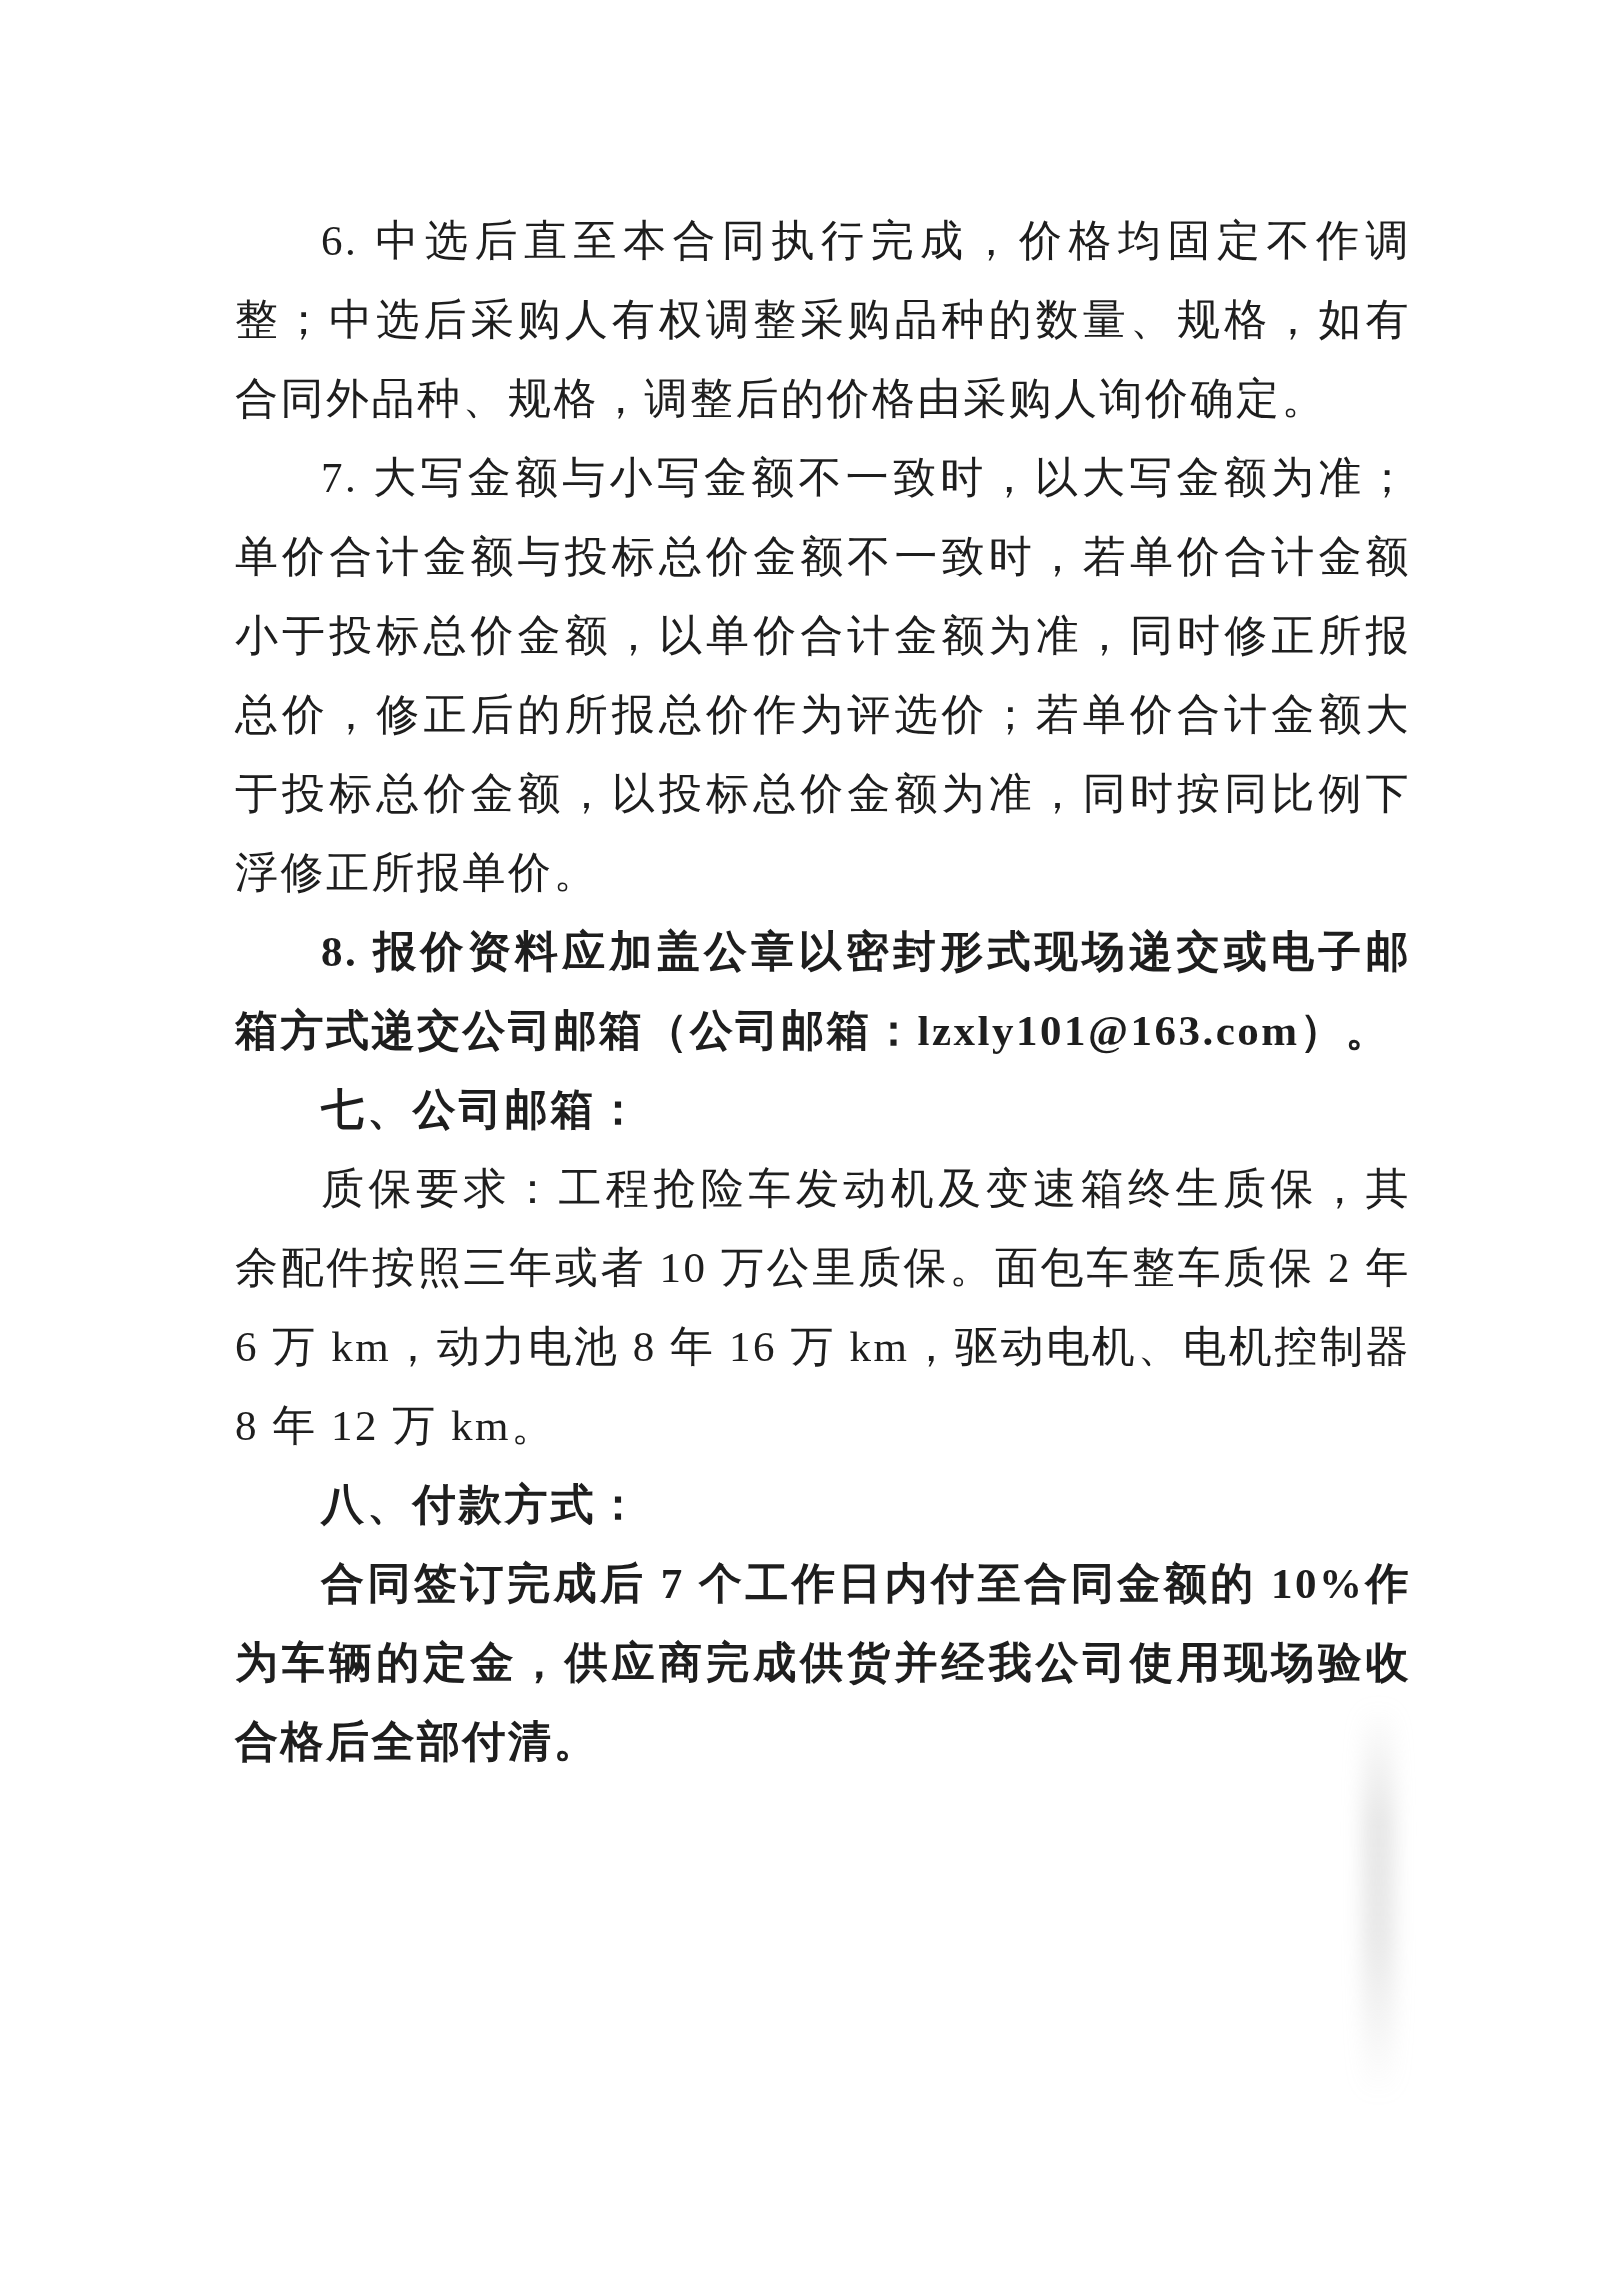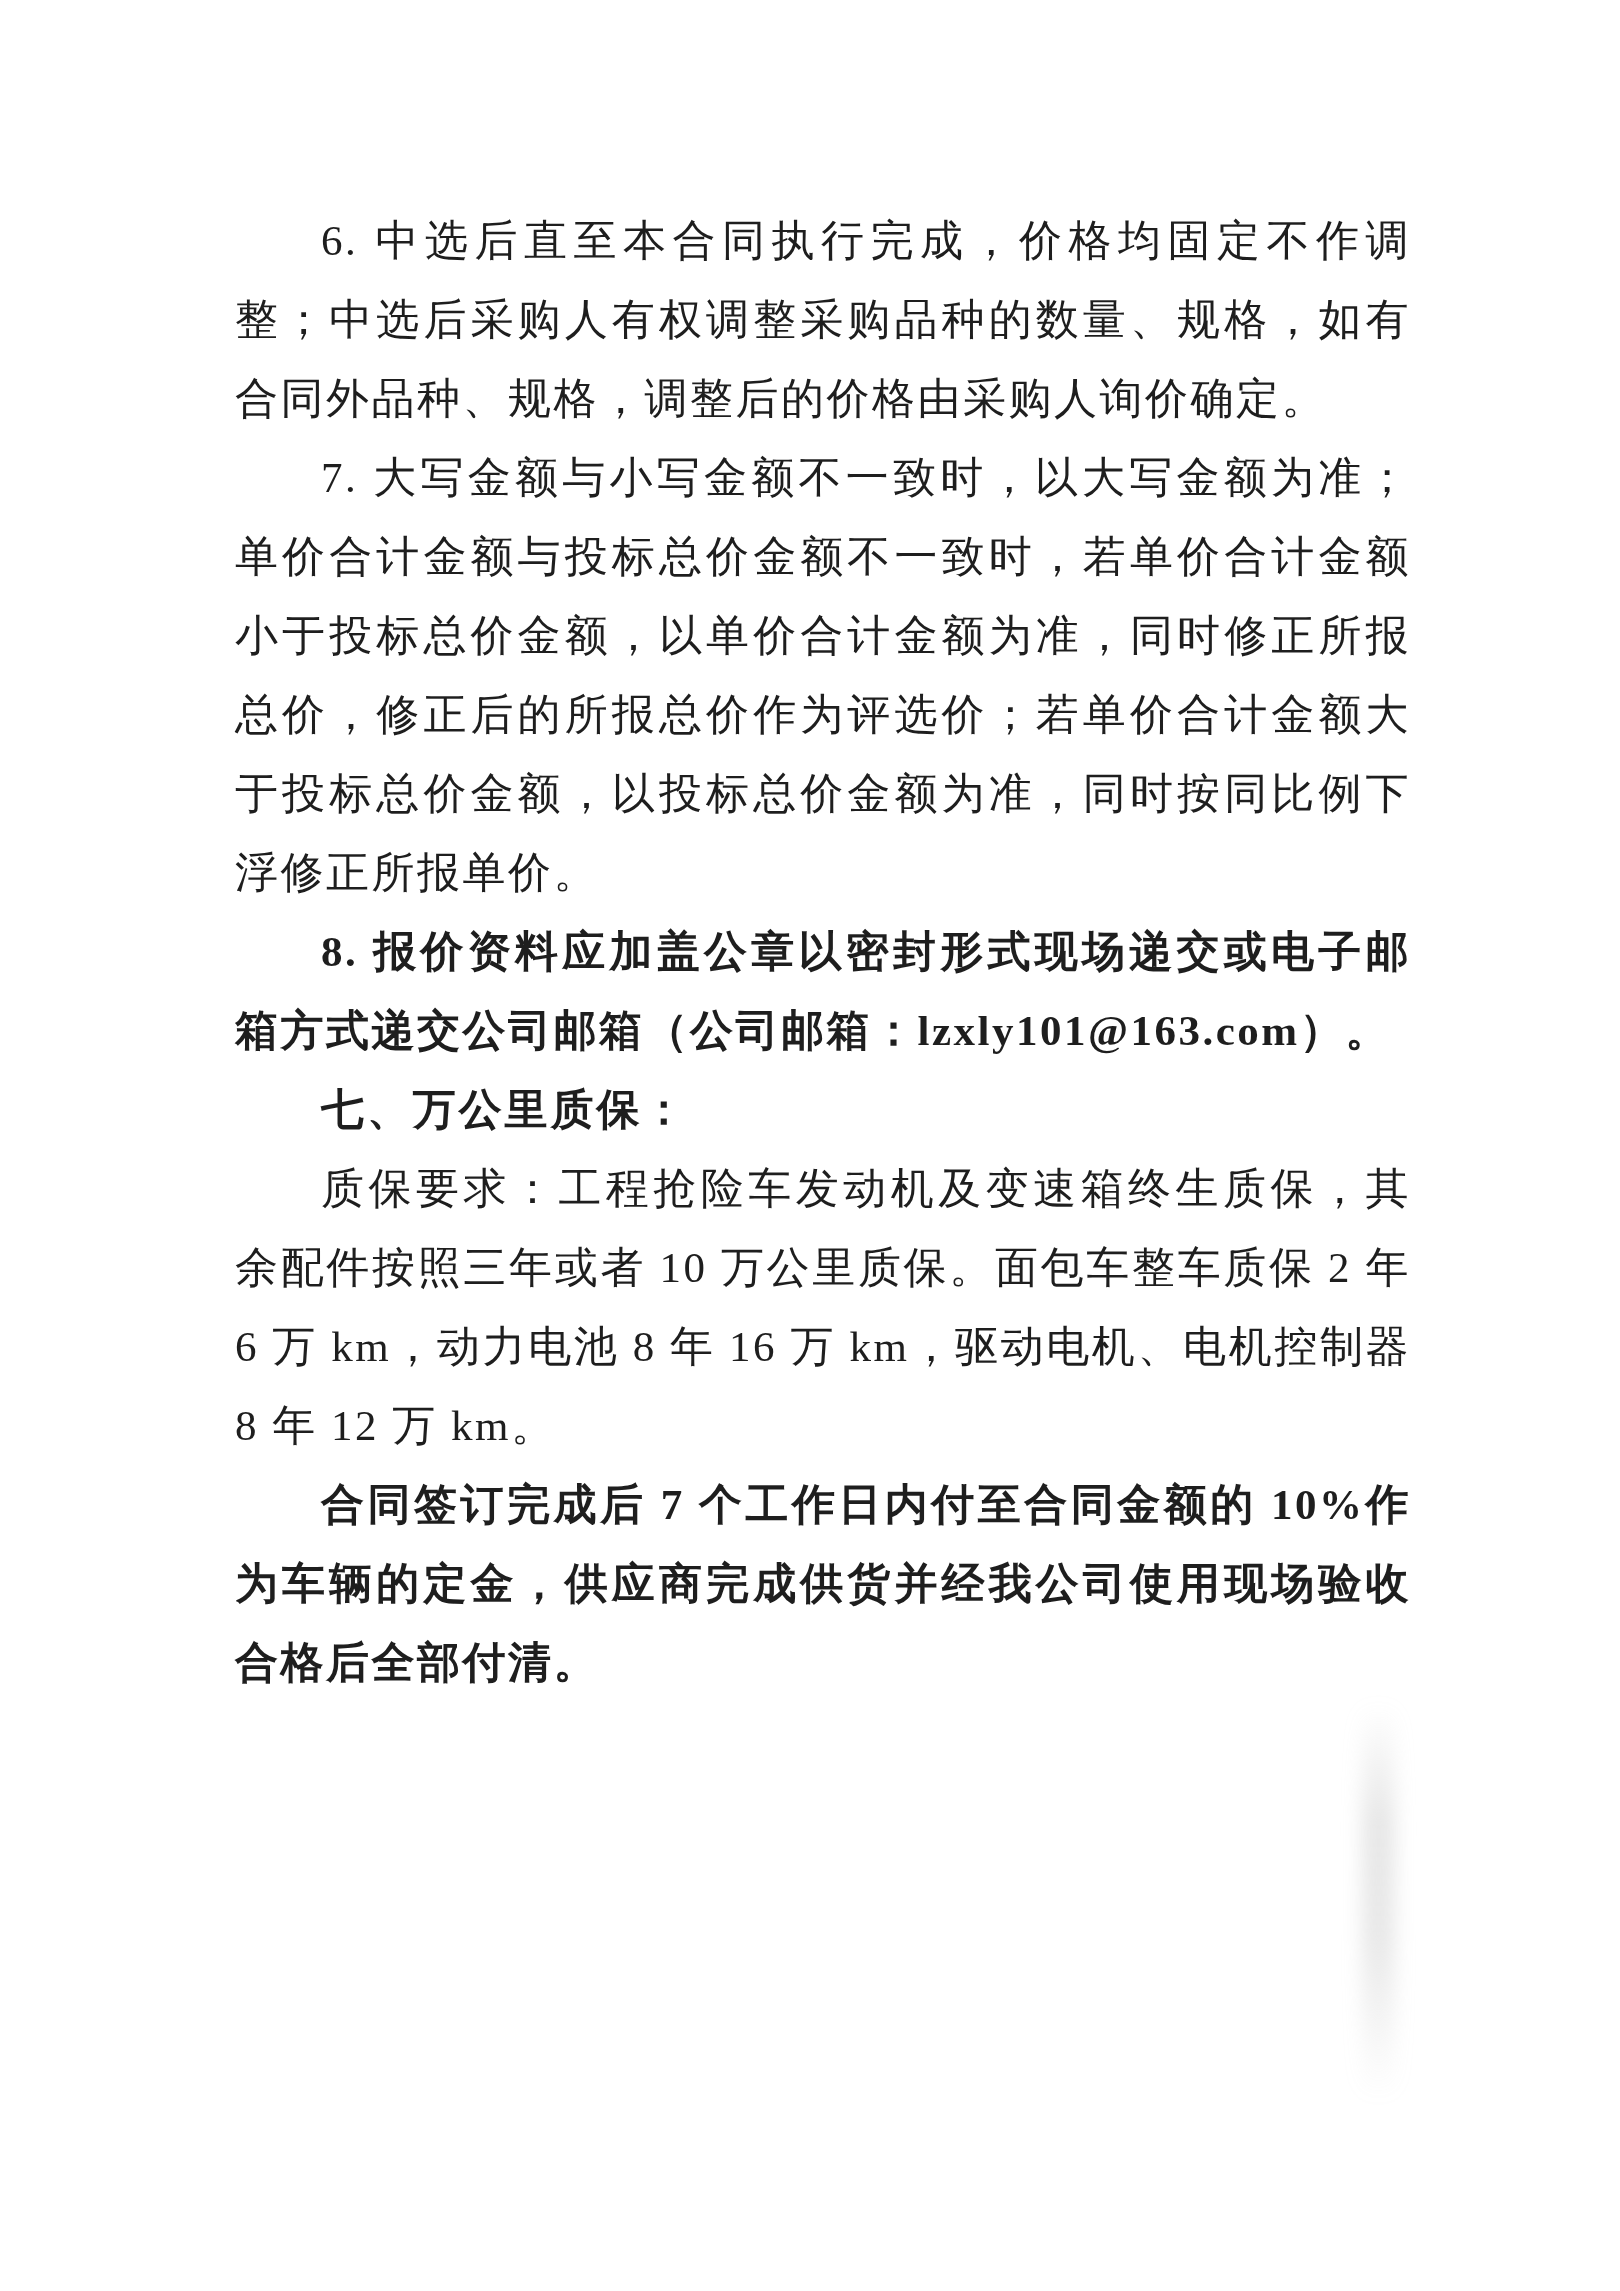--- a/index.html
+++ b/index.html
@@ -60,19 +60,20 @@
   }
 </style>
 </head>
 <body>
 
 <div class="page">
   <div class="content" id="content">
       <p class="body">6. 中选后直至本合同执行完成，价格均固定不作调整；中选后采购人有权调整采购品种的数量、规格，如有合同外品种、规格，调整后的价格由采购人询价确定。</p>
       <p class="body">7. 大写金额与小写金额不一致时，以大写金额为准；单价合计金额与投标总价金额不一致时，若单价合计金额小于投标总价金额，以单价合计金额为准，同时修正所报总价，修正后的所报总价作为评选价；若单价合计金额大于投标总价金额，以投标总价金额为准，同时按同比例下浮修正所报单价。</p>
       <p class="body bold">8. 报价资料应加盖公章以密封形式现场递交或电子邮箱方式递交公司邮箱（公司邮箱：lzxly101@163.com）。</p>
-      <p class="heading">七、万公里质保：</p>
+      <p class="heading">七、公司邮箱：</p>
       <p class="body">质保要求：工程抢险车发动机及变速箱终生质保，其余配件按照三年或者 10 万公里质保。面包车整车质保 2 年 6 万 km，动力电池 8 年 16 万 km，驱动电机、电机控制器 8 年 12 万 km。</p>
+      <p class="heading">八、付款方式：</p>
       <p class="body bold">合同签订完成后 7 个工作日内付至合同金额的 10%作为车辆的定金，供应商完成供货并经我公司使用现场验收合格后全部付清。</p>
     </div>
   <div class="smudge"></div>
 </div>
 
 
 </body></html>

